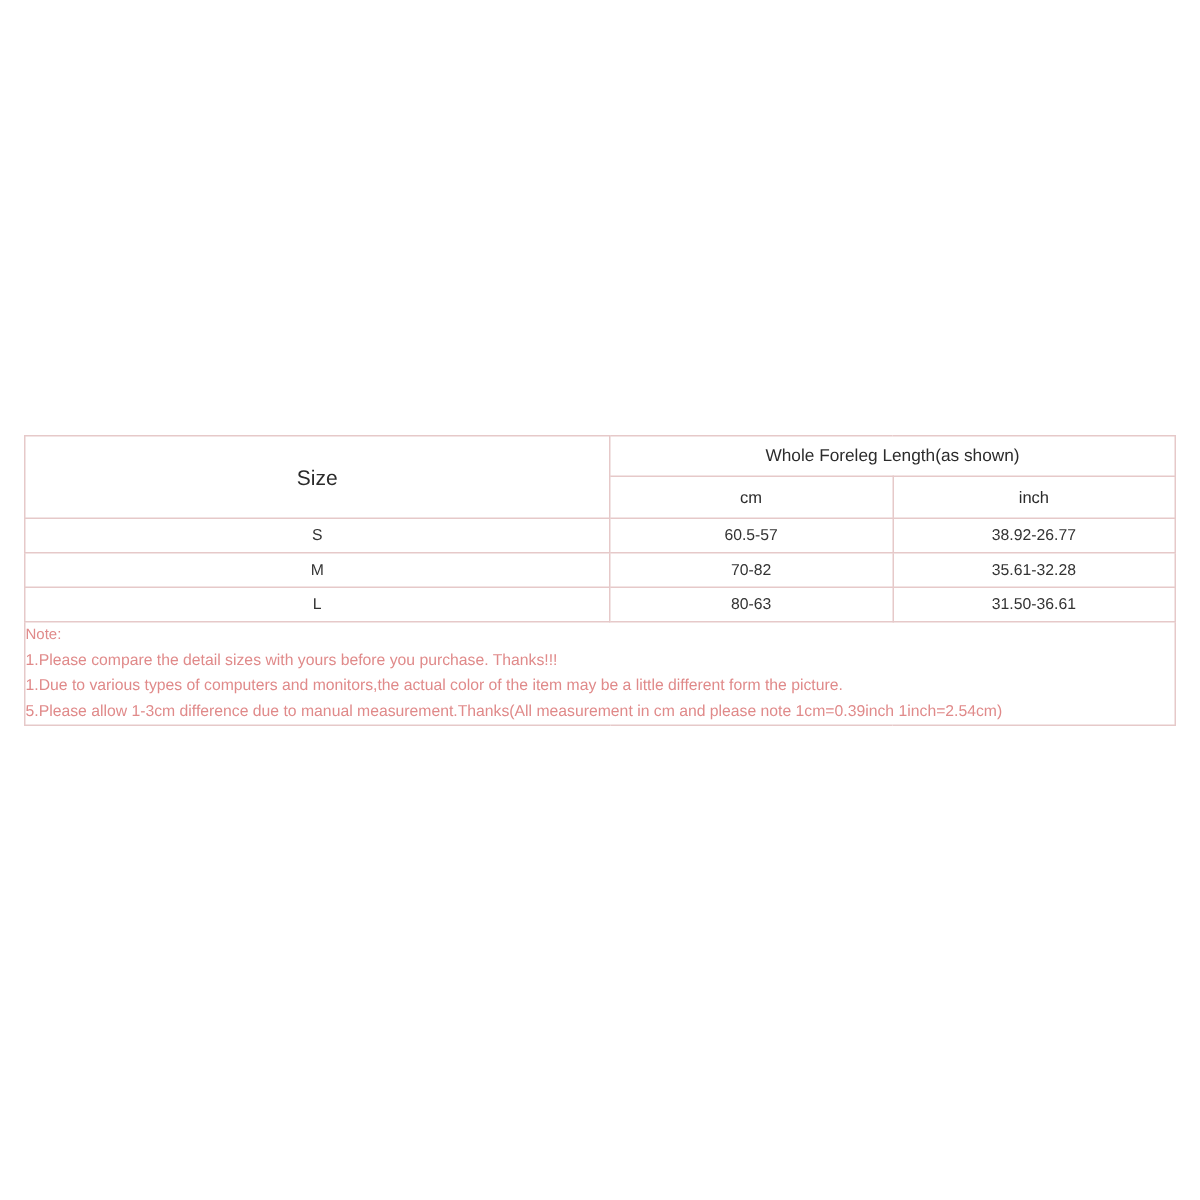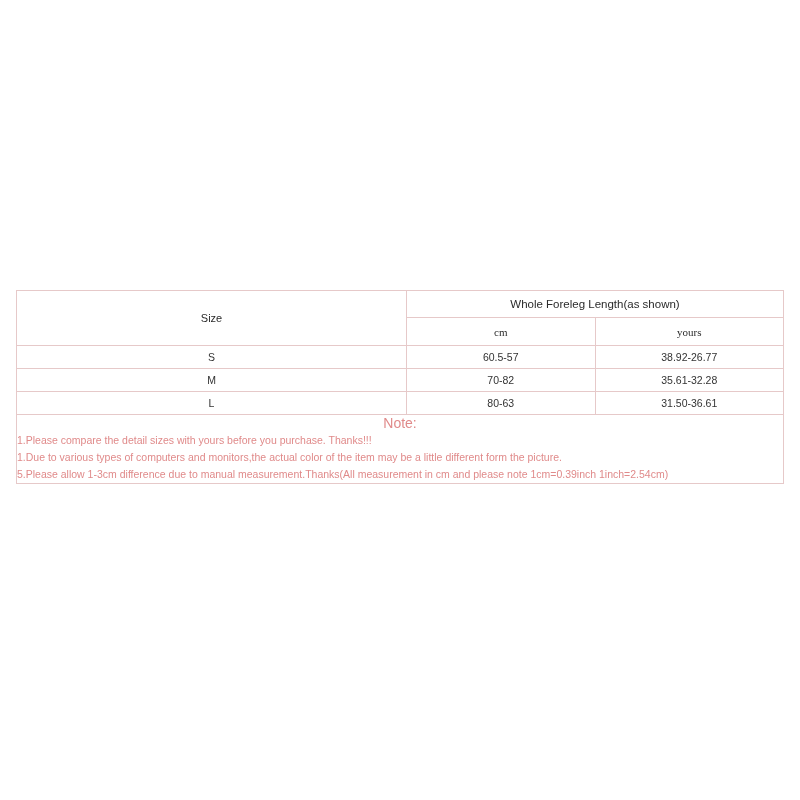--- a/index.html
+++ b/index.html
@@ -33,54 +33,53 @@
     border: 1px solid #e6c9c9;
     text-align: center;
     vertical-align: middle;
     font-weight: normal;
     color: #2b2b2b;
     padding: 0;
   }
   .hdr-size {
     width: 389px;
     height: 53px;
-    font-size: 11px;
+    font-size: 14px;
     font-weight: bold;
     color: #1a1a1a;
   }
   .hdr-group {
     height: 26px;
     font-size: 11.5px;
     font-weight: bold;
     color: #1a1a1a;
   }
   .hdr-sub {
     height: 27px;
     font-size: 11px;
     font-weight: bold;
     color: #1a1a1a;
-    font-family: Liberation Serif, serif;
   }
   .col-unit {
     width: 189px;
   }
   .data-row td {
     height: 22px;
     font-size: 10.5px;
     color: #333333;
   }
   .note-cell {
     padding: 6px 0 10px 0;
     border: 1px solid #e6c9c9;
     border-top: 1px solid #e6c9c9;
   }
   .note-title {
-    text-align: center;
+    text-align: left;
     color: #e08a8a;
-    font-size: 14px;
+    font-size: 10px;
     line-height: 17px;
   }
   .note-line {
     text-align: left;
     color: #e08a8a;
     font-size: 10.5px;
     line-height: 17px;
     white-space: nowrap;
   }
 </style>
@@ -90,21 +89,21 @@
 <div class="page">
 
   <table class="size-chart">
     <tbody>
       <tr>
         <td class="hdr-size" rowspan="2">Size</td>
         <td class="hdr-group" colspan="2">Whole Foreleg Length(as shown)</td>
       </tr>
       <tr>
         <td class="hdr-sub col-unit">cm</td>
-        <td class="hdr-sub col-unit">yours</td>
+        <td class="hdr-sub col-unit">inch</td>
       </tr>
 
       <tr class="data-row">
         <td>S</td>
         <td>60.5-57</td>
         <td>38.92-26.77</td>
       </tr>
       <tr class="data-row">
         <td>M</td>
         <td>70-82</td>

